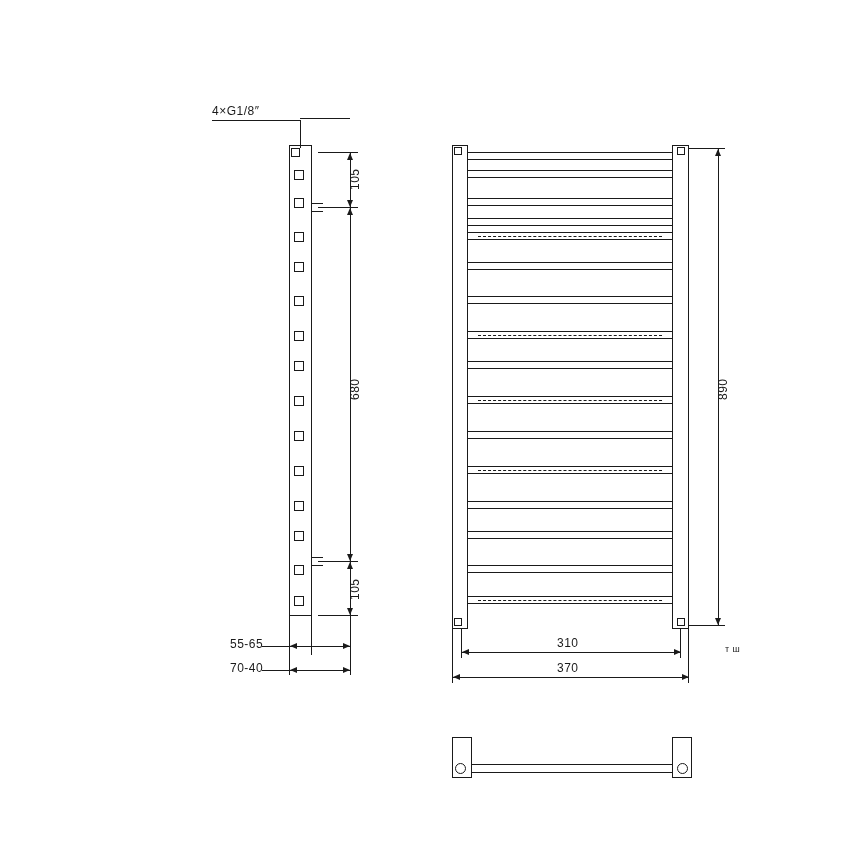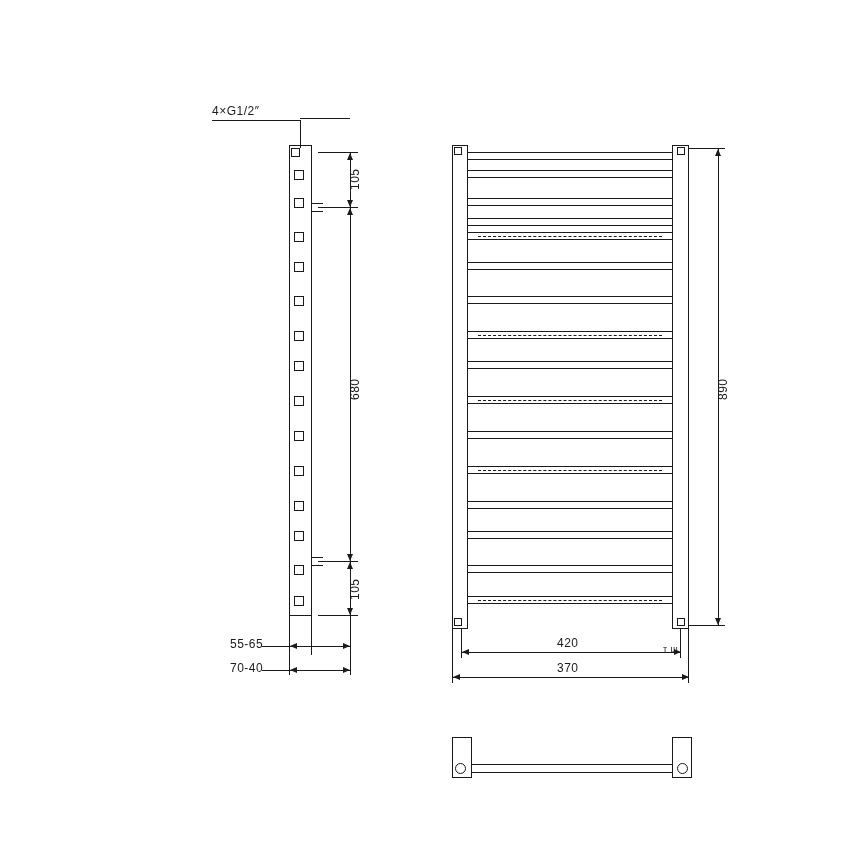--- a/index.html
+++ b/index.html
@@ -119,21 +119,21 @@
     <div class="sq" style="left:294px; top:331px; width:10px; height:10px;"></div>
     <div class="sq" style="left:294px; top:361px; width:10px; height:10px;"></div>
     <div class="sq" style="left:294px; top:396px; width:10px; height:10px;"></div>
     <div class="sq" style="left:294px; top:431px; width:10px; height:10px;"></div>
     <div class="sq" style="left:294px; top:466px; width:10px; height:10px;"></div>
     <div class="sq" style="left:294px; top:501px; width:10px; height:10px;"></div>
     <div class="sq" style="left:294px; top:531px; width:10px; height:10px;"></div>
     <div class="sq" style="left:294px; top:565px; width:10px; height:10px;"></div>
     <div class="sq" style="left:294px; top:596px; width:10px; height:10px;"></div>
 
-    <div class="dim-txt" style="left:212px; top:104px;">4×G1/2″</div>
+    <div class="dim-txt" style="left:212px; top:104px;">4×G1/8″</div>
     <div class="ln h" style="left:212px; top:120px; width:88px;"></div>
     <div class="ln v" style="left:300px; top:120px; height:28px;"></div>
 
     <div class="ln h" style="left:300px; top:118px; width:50px;"></div>
     <div class="ln h" style="left:318px; top:152px; width:40px;"></div>
     <div class="ln h" style="left:318px; top:207px; width:40px;"></div>
     <div class="ln h" style="left:318px; top:561px; width:40px;"></div>
     <div class="ln h" style="left:318px; top:615px; width:40px;"></div>
 
     <div class="ln v" style="left:350px; top:152px; height:55px;"></div>
@@ -210,30 +210,30 @@
     <div class="ln v" style="left:718px; top:148px; height:477px;"></div>
     <div class="arrow ar-up" style="left:715px; top:149px;"></div>
     <div class="arrow ar-dn" style="left:715px; top:618px;"></div>
     <div class="dim-txt vert" style="left:716px; top:400px;">890</div>
 
     <div class="ln v" style="left:461px; top:628px; height:30px;"></div>
     <div class="ln v" style="left:680px; top:628px; height:30px;"></div>
     <div class="ln h" style="left:461px; top:652px; width:220px;"></div>
     <div class="arrow ar-lt" style="left:462px; top:649px;"></div>
     <div class="arrow ar-rt" style="left:674px; top:649px;"></div>
-    <div class="dim-txt" style="left:557px; top:636px;">420</div>
+    <div class="dim-txt" style="left:557px; top:636px;">310</div>
 
     <div class="ln v" style="left:452px; top:628px; height:55px;"></div>
     <div class="ln v" style="left:688px; top:628px; height:55px;"></div>
     <div class="ln h" style="left:452px; top:677px; width:237px;"></div>
     <div class="arrow ar-lt" style="left:453px; top:674px;"></div>
     <div class="arrow ar-rt" style="left:682px; top:674px;"></div>
     <div class="dim-txt" style="left:557px; top:661px;">370</div>
 
-    <div class="dim-txt" style="left:663px; top:644px; font-size:9px;">т ш</div>
+    <div class="dim-txt" style="left:725px; top:644px; font-size:9px;">т ш</div>
   </div>
 
   <div>
 
     <div class="rect" style="left:452px; top:737px; width:20px; height:41px;"></div>
     <div class="circ" style="left:455px; top:763px; width:11px; height:11px;"></div>
 
     <div class="rect" style="left:672px; top:737px; width:20px; height:41px;"></div>
     <div class="circ" style="left:677px; top:763px; width:11px; height:11px;"></div>
 

